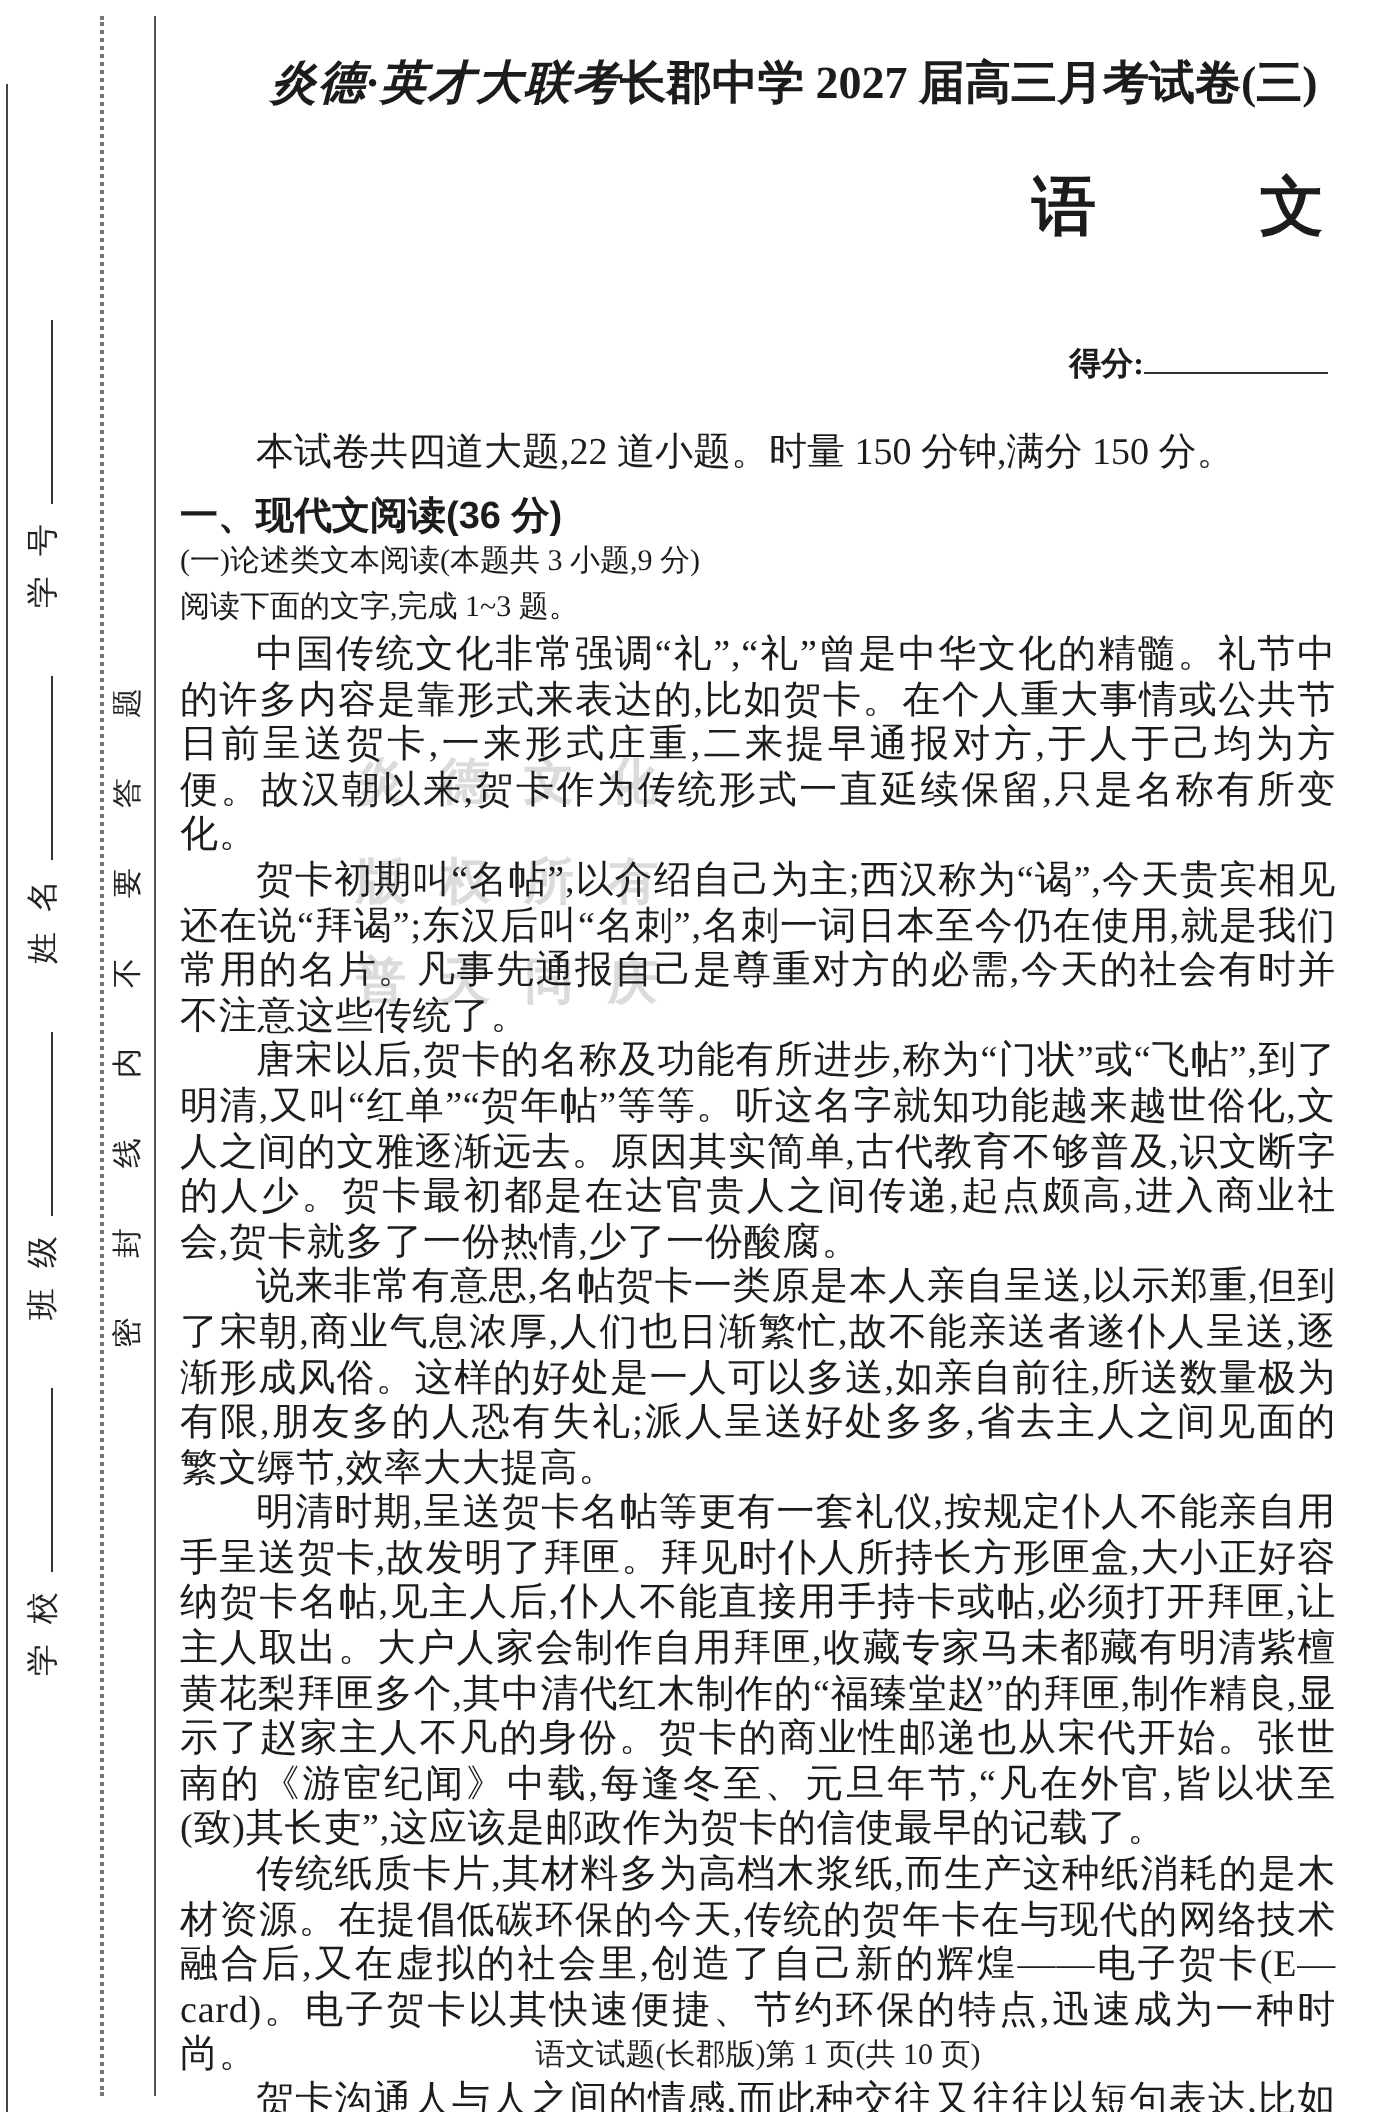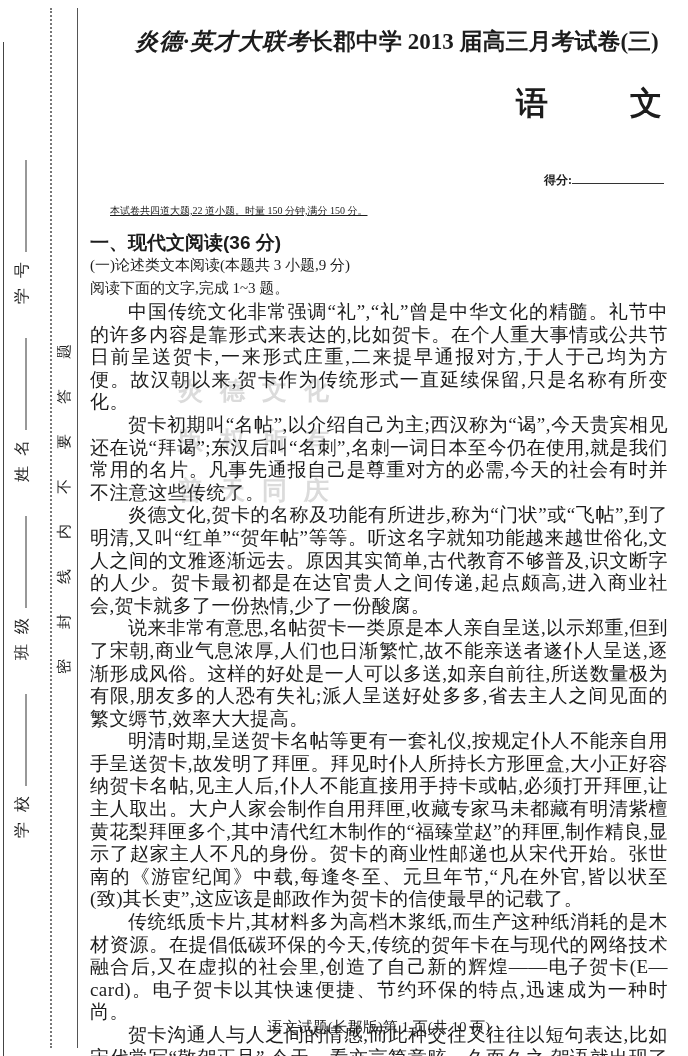--- a/index.html
+++ b/index.html
@@ -35,27 +35,27 @@
   
   .content{position:absolute;left:90px;top:0;width:578px;z-index:1;}
 
   .page-title{margin-top:26px;text-align:center;font-size:23px;
        font-weight:bold;line-height:32px;white-space:nowrap;}
   .title-script{font-style:italic;letter-spacing:1px;margin-left:36px;}
 
   .subject-title{margin-top:24px;text-align:right;font-size:32px;
        font-weight:bold;letter-spacing:6px;}
 
-  .score-row{margin-top:46px;height:22px;text-align:right;font-size:12px;
+  .score-row{margin-top:46px;height:22px;text-align:right;font-size:16px;
        font-weight:bold;padding-right:4px;}
   .score-blank{display:inline-block;width:92px;height:1px;
        border-bottom:1.2px solid #333;vertical-align:baseline;}
 
-  .intro-text{margin-top:6px;font-size:10px;line-height:22px;
-       text-indent:2em;text-decoration:underline;}
+  .intro-text{margin-top:22px;font-size:19px;line-height:22px;
+       text-indent:2em;}
 
   .section-heading{margin-top:9px;font-size:19px;line-height:23px;
        font-weight:bold;font-family:"Liberation Sans",sans-serif;}
   .section-subheading,.reading-instruction{font-size:15px;line-height:23px;}
 
   .passage{margin-top:1px;}
   .passage p{margin:0;font-size:19px;line-height:22.6px;text-align:justify;
        text-indent:2em;letter-spacing:.4px;}
 
   .page-footer{position:absolute;left:90px;width:578px;top:1018px;
@@ -78,41 +78,41 @@
 
 <div class="watermark" id="watermark">
     <div>炎德文化</div>
     <div>版权所有</div>
     <div>普天同庆</div>
   </div>
 
 <div class="content">
 
   <div class="page-title">
-    <span class="title-script">炎德·英才大联考</span><span>长郡中学 2013 届高三月考试卷(三)</span>
+    <span class="title-script">炎德·英才大联考</span><span>长郡中学 2027 届高三月考试卷(三)</span>
   </div>
 
   <div class="subject-title">语　　文</div>
 
   <div class="score-row">
     <span>得分:</span><span class="score-blank"></span>
   </div>
 
   <div class="intro-text">本试卷共四道大题,22 道小题。时量 150 分钟,满分 150 分。</div>
 
   <div class="section-heading">一、现代文阅读(36 分)</div>
 
   <div class="section-subheading">(一)论述类文本阅读(本题共 3 小题,9 分)</div>
 
   <div class="reading-instruction">阅读下面的文字,完成 1~3 题。</div>
 
   <div class="passage" id="passage">
       <p>中国传统文化非常强调“礼”,“礼”曾是中华文化的精髓。礼节中的许多内容是靠形式来表达的,比如贺卡。在个人重大事情或公共节日前呈送贺卡,一来形式庄重,二来提早通报对方,于人于己均为方便。故汉朝以来,贺卡作为传统形式一直延续保留,只是名称有所变化。</p>
       <p>贺卡初期叫“名帖”,以介绍自己为主;西汉称为“谒”,今天贵宾相见还在说“拜谒”;东汉后叫“名刺”,名刺一词日本至今仍在使用,就是我们常用的名片。凡事先通报自己是尊重对方的必需,今天的社会有时并不注意这些传统了。</p>
-      <p>炎德文化,贺卡的名称及功能有所进步,称为“门状”或“飞帖”,到了明清,又叫“红单”“贺年帖”等等。听这名字就知功能越来越世俗化,文人之间的文雅逐渐远去。原因其实简单,古代教育不够普及,识文断字的人少。贺卡最初都是在达官贵人之间传递,起点颇高,进入商业社会,贺卡就多了一份热情,少了一份酸腐。</p>
+      <p>唐宋以后,贺卡的名称及功能有所进步,称为“门状”或“飞帖”,到了明清,又叫“红单”“贺年帖”等等。听这名字就知功能越来越世俗化,文人之间的文雅逐渐远去。原因其实简单,古代教育不够普及,识文断字的人少。贺卡最初都是在达官贵人之间传递,起点颇高,进入商业社会,贺卡就多了一份热情,少了一份酸腐。</p>
       <p>说来非常有意思,名帖贺卡一类原是本人亲自呈送,以示郑重,但到了宋朝,商业气息浓厚,人们也日渐繁忙,故不能亲送者遂仆人呈送,逐渐形成风俗。这样的好处是一人可以多送,如亲自前往,所送数量极为有限,朋友多的人恐有失礼;派人呈送好处多多,省去主人之间见面的繁文缛节,效率大大提高。</p>
       <p>明清时期,呈送贺卡名帖等更有一套礼仪,按规定仆人不能亲自用手呈送贺卡,故发明了拜匣。拜见时仆人所持长方形匣盒,大小正好容纳贺卡名帖,见主人后,仆人不能直接用手持卡或帖,必须打开拜匣,让主人取出。大户人家会制作自用拜匣,收藏专家马未都藏有明清紫檀黄花梨拜匣多个,其中清代红木制作的“福臻堂赵”的拜匣,制作精良,显示了赵家主人不凡的身份。贺卡的商业性邮递也从宋代开始。张世南的《游宦纪闻》中载,每逢冬至、元旦年节,“凡在外官,皆以状至(致)其长吏”,这应该是邮政作为贺卡的信使最早的记载了。</p>
       <p>传统纸质卡片,其材料多为高档木浆纸,而生产这种纸消耗的是木材资源。在提倡低碳环保的今天,传统的贺年卡在与现代的网络技术融合后,又在虚拟的社会里,创造了自己新的辉煌——电子贺卡(E—card)。电子贺卡以其快速便捷、节约环保的特点,迅速成为一种时尚。</p>
       <p>贺卡沟通人与人之间的情感,而此种交往又往往以短句表达,比如宋代常写“敬贺正旦”,今天一看亦言简意赅。久而久之,贺语就出现了程式化,讲究喜庆,互送吉语,传达人们对生活的期冀与憧憬。</p>
     </div>
 
 </div>
 
 <div class="page-footer">语文试题(长郡版)第 1 页(共 10 页)</div>
 

